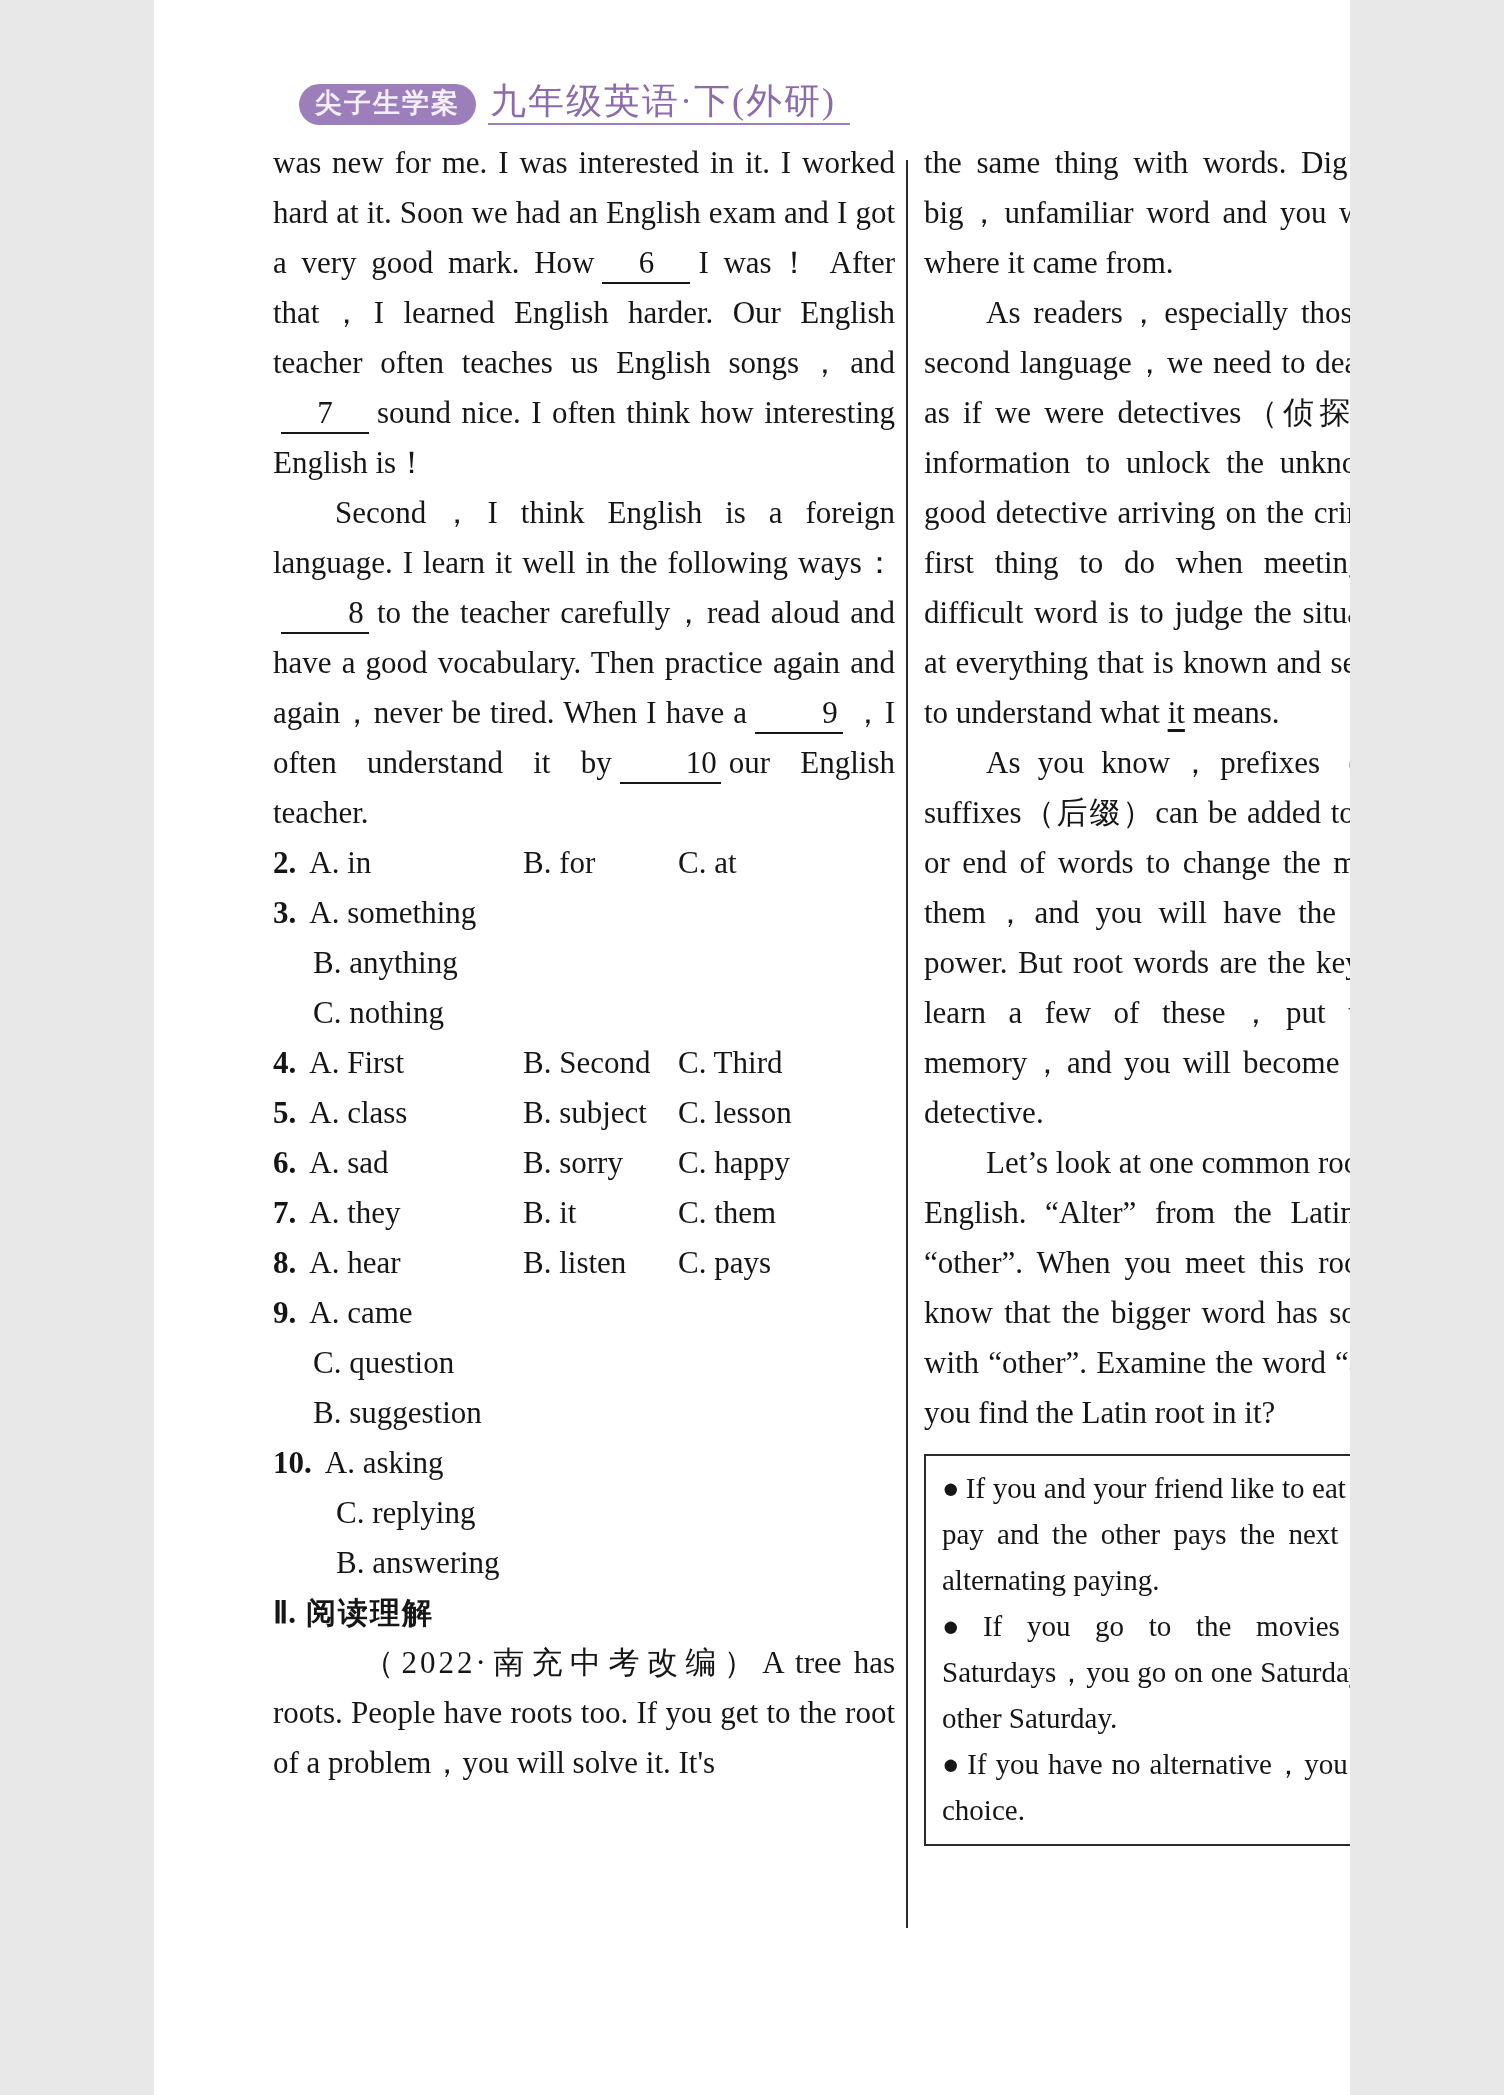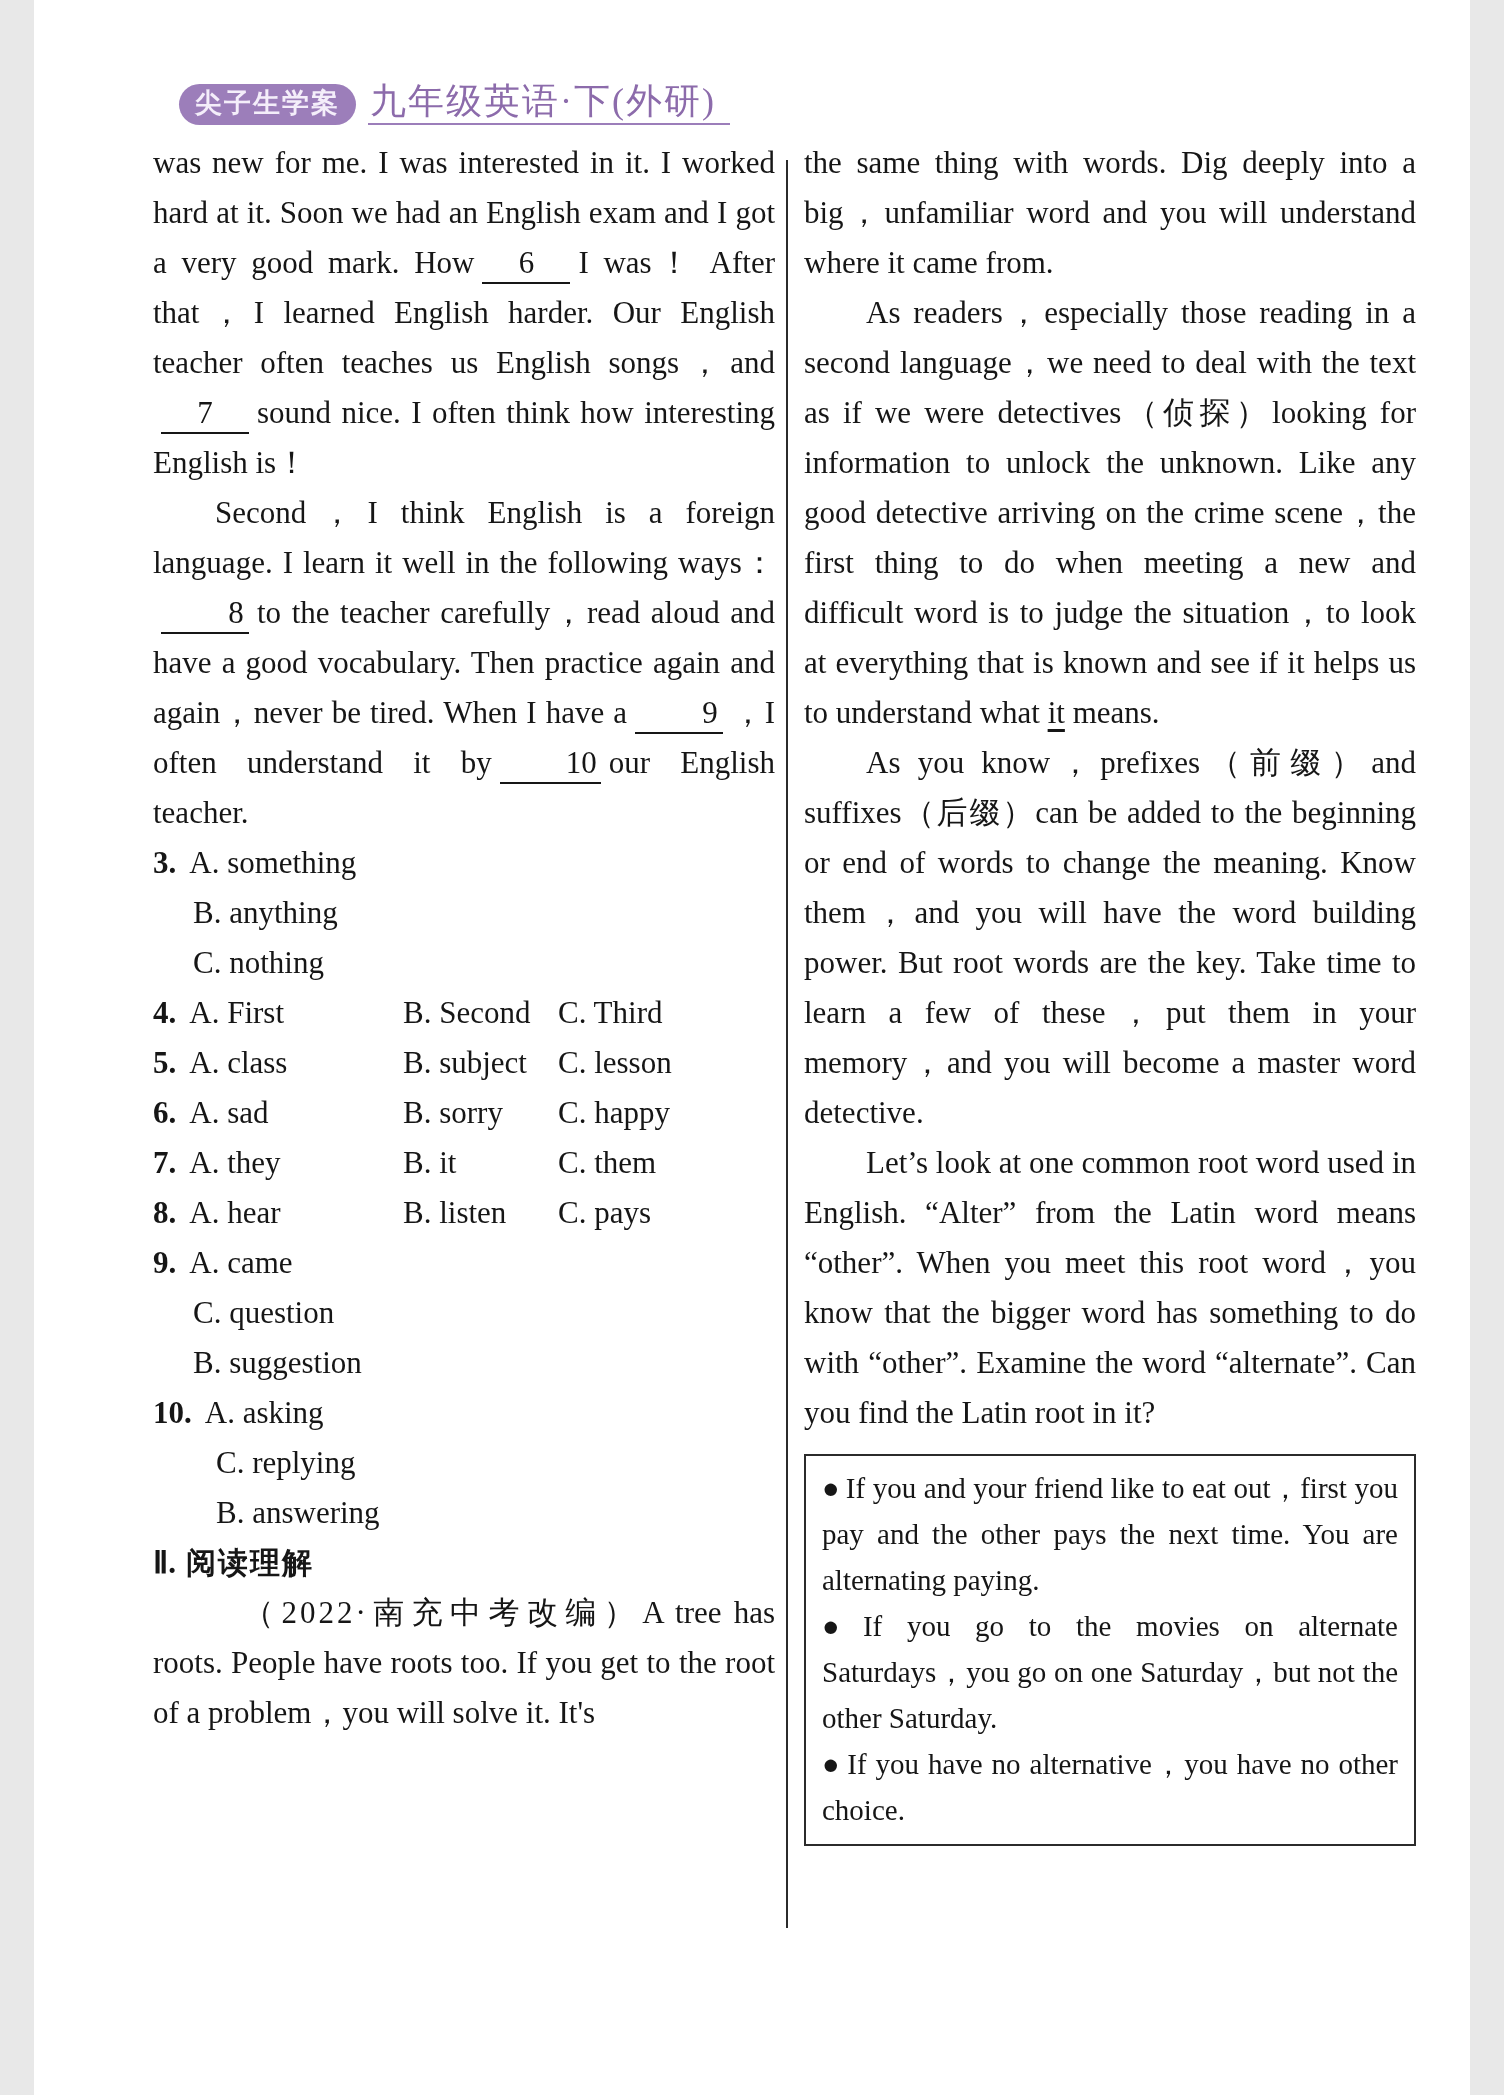--- a/index.html
+++ b/index.html
@@ -1,18 +1,18 @@
 <!DOCTYPE html>
 <html><head>
 <meta charset="utf-8">
 <style>
   * { margin:0; padding:0; box-sizing:border-box; }
   html,body { background:#e8e8e8; }
   .page {
-    position:relative; width:1436px; height:2095px; background:#ffffff;
+    position:relative; width:1196px; height:2095px; background:#ffffff;
     font-family:"Liberation Serif", serif; color:#161616; overflow:hidden;
     margin:0 auto;
   }
   
   .page-header { position:absolute; left:145px; top:84px; display:flex; align-items:flex-end; }
   .badge {
     display:inline-block; background:#9c7eba; color:#f4eefa; font-weight:bold;
     font-size:27px; line-height:27px; padding:6px 16px 8px; border-radius:21px;
     letter-spacing:2px;
   }
@@ -71,20 +71,25 @@
 
   <div class="divider"></div>
 
   <section class="col col-left">
 
     <p class="body-p"><span>was new for me. I was interested in it. I worked hard at it. Soon we had an English exam and I got a very good mark. How</span><span class="blank">6</span><span>I was！ After that，I learned English harder. Our English teacher often teaches us English songs，and</span><span class="blank">7</span><span>sound nice. I often think how interesting English is！</span></p>
 
     <p class="body-p indent"><span>Second，I think English is a foreign language. I learn it well in the following ways：</span><span class="blank">8</span><span>to the teacher carefully，read aloud and have a good vocabulary. Then practice again and again，never be tired. When I have a</span><span class="blank">9</span><span>，I often understand it by</span><span class="blank">10</span><span>our English teacher.</span></p>
 
 
+    <div class="q-row">
+      <span class="q-cell-a"><b class="q-num">2.</b><span>A. in</span></span>
+      <span class="q-cell-b">B. for</span>
+      <span class="q-cell-c">C. at</span>
+    </div>
 
     <p class="q-line"><b class="q-num">3.</b><span>A. something</span></p>
     <p class="q-line q-sub">B. anything</p>
     <p class="q-line q-sub">C. nothing</p>
 
     <div class="q-row">
       <span class="q-cell-a"><b class="q-num">4.</b><span>A. First</span></span>
       <span class="q-cell-b">B. Second</span>
       <span class="q-cell-c">C. Third</span>
     </div>

